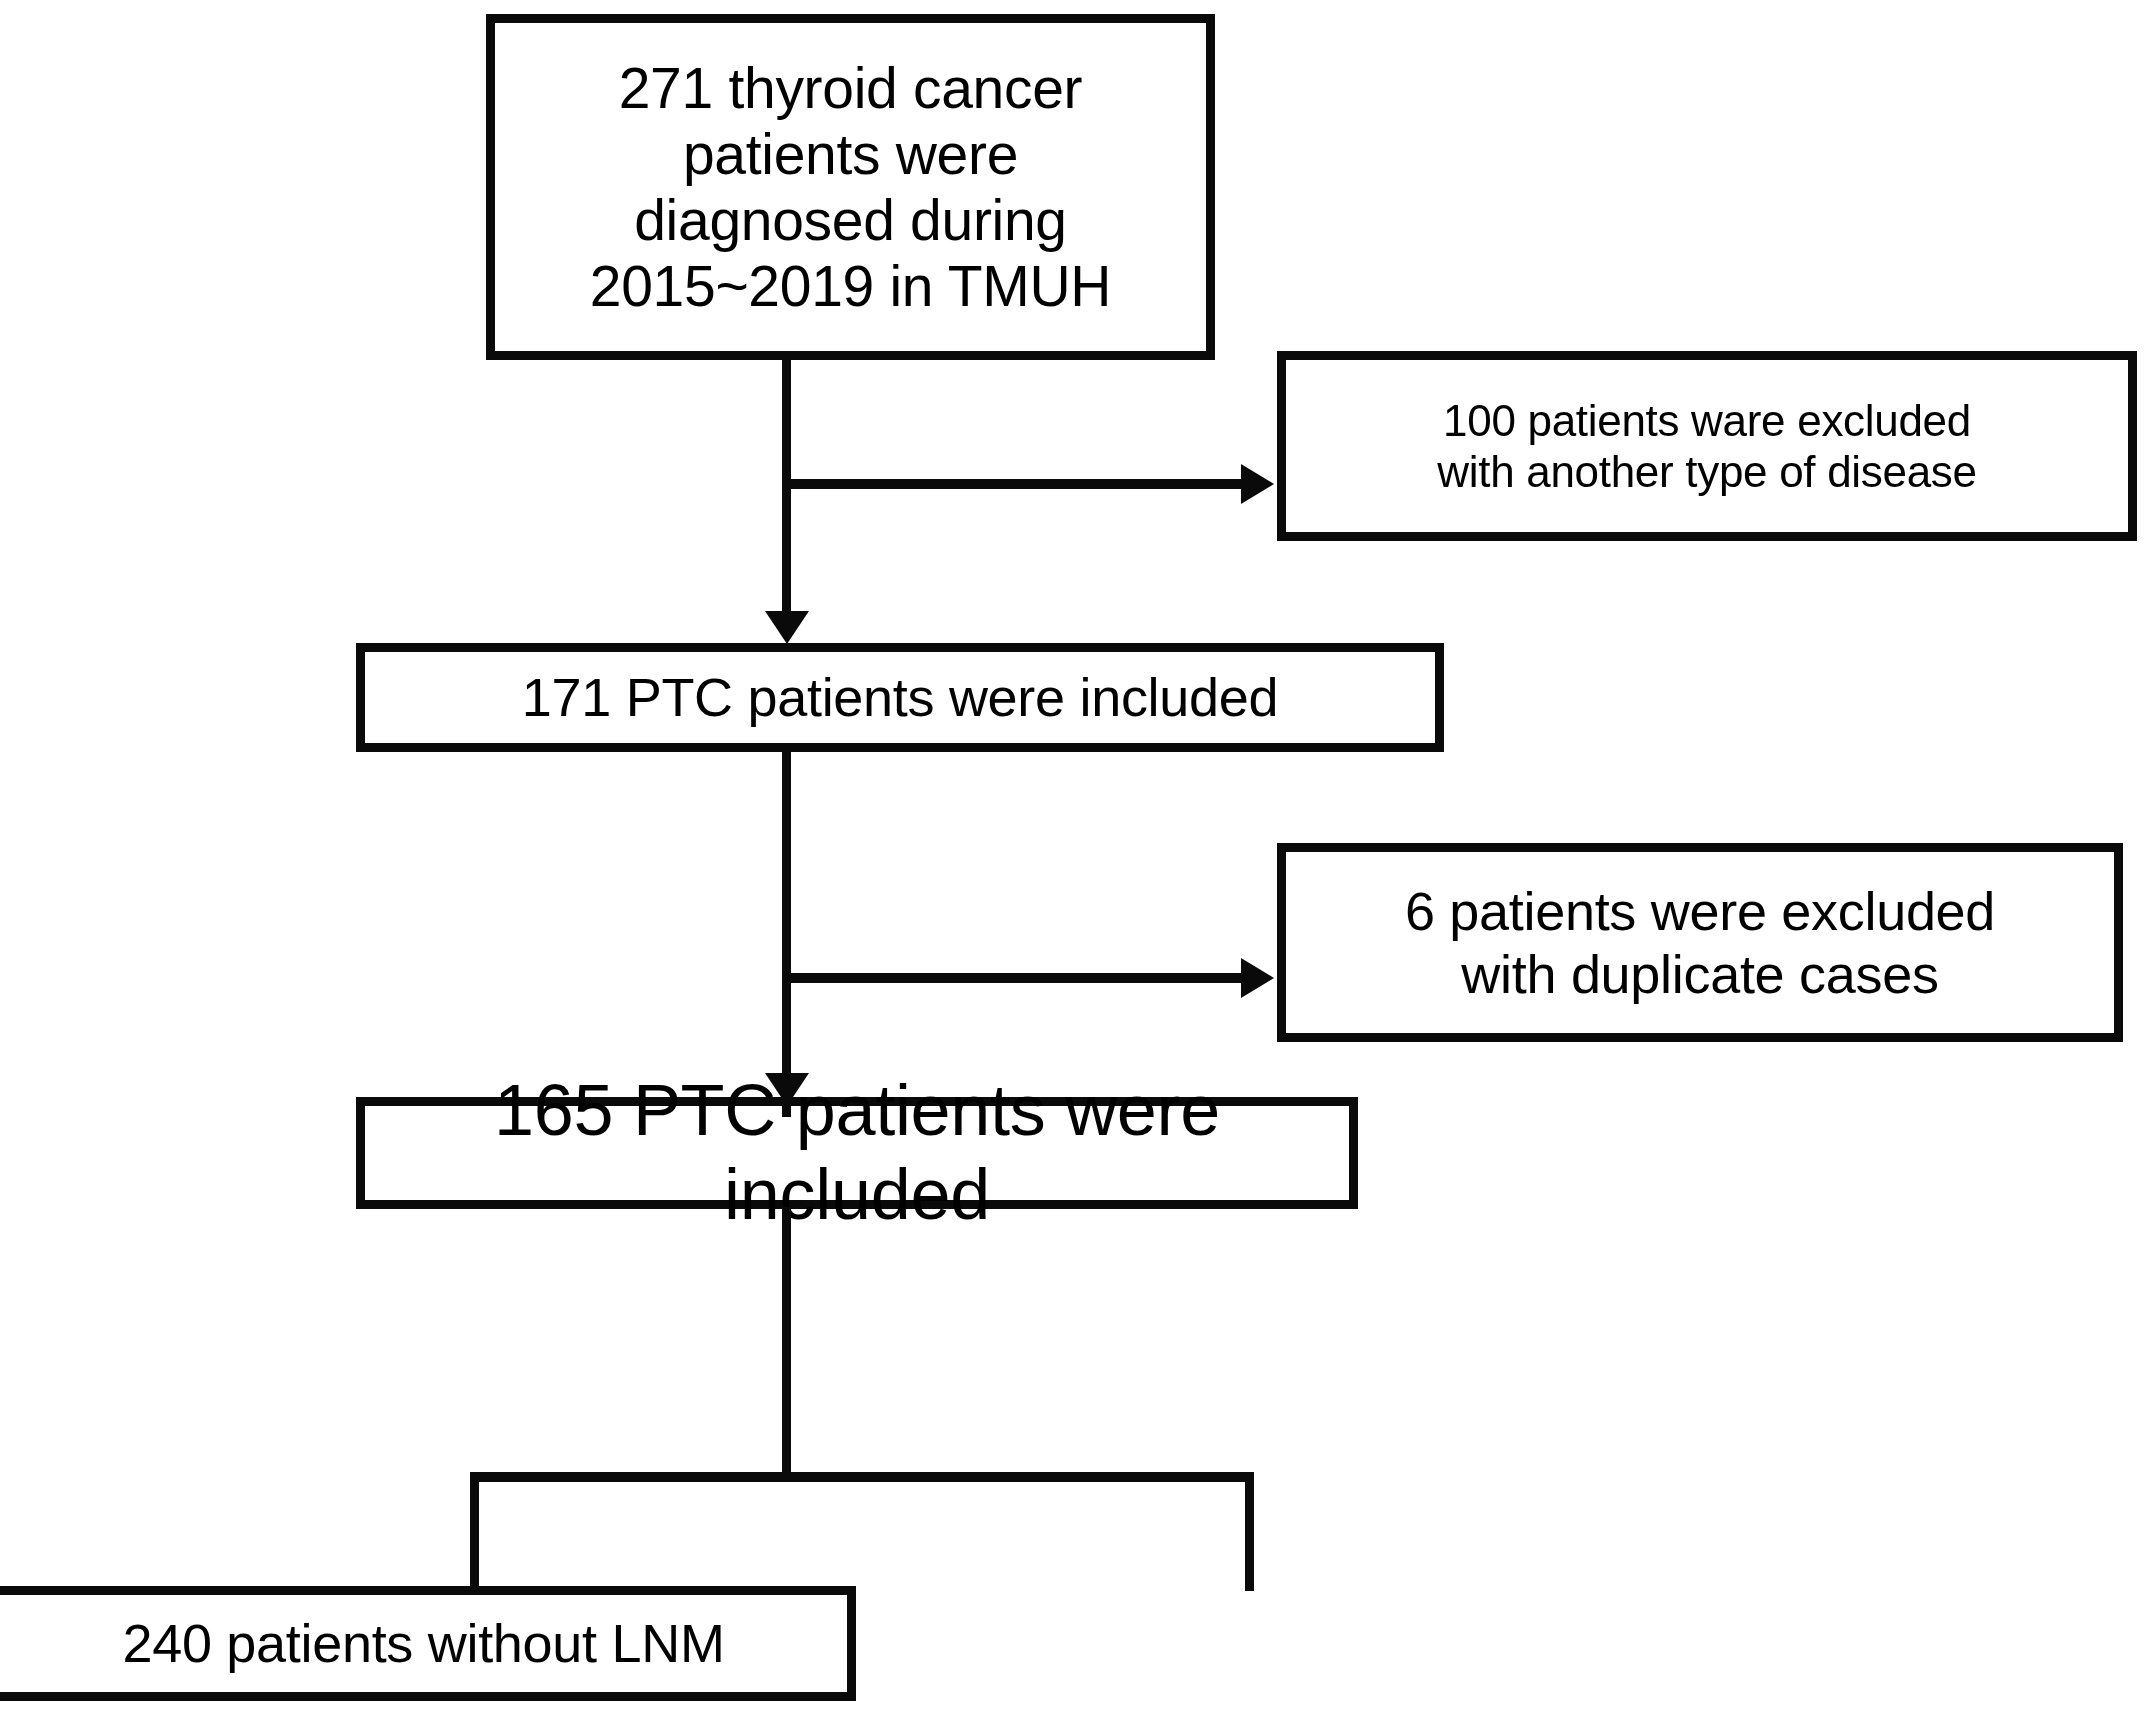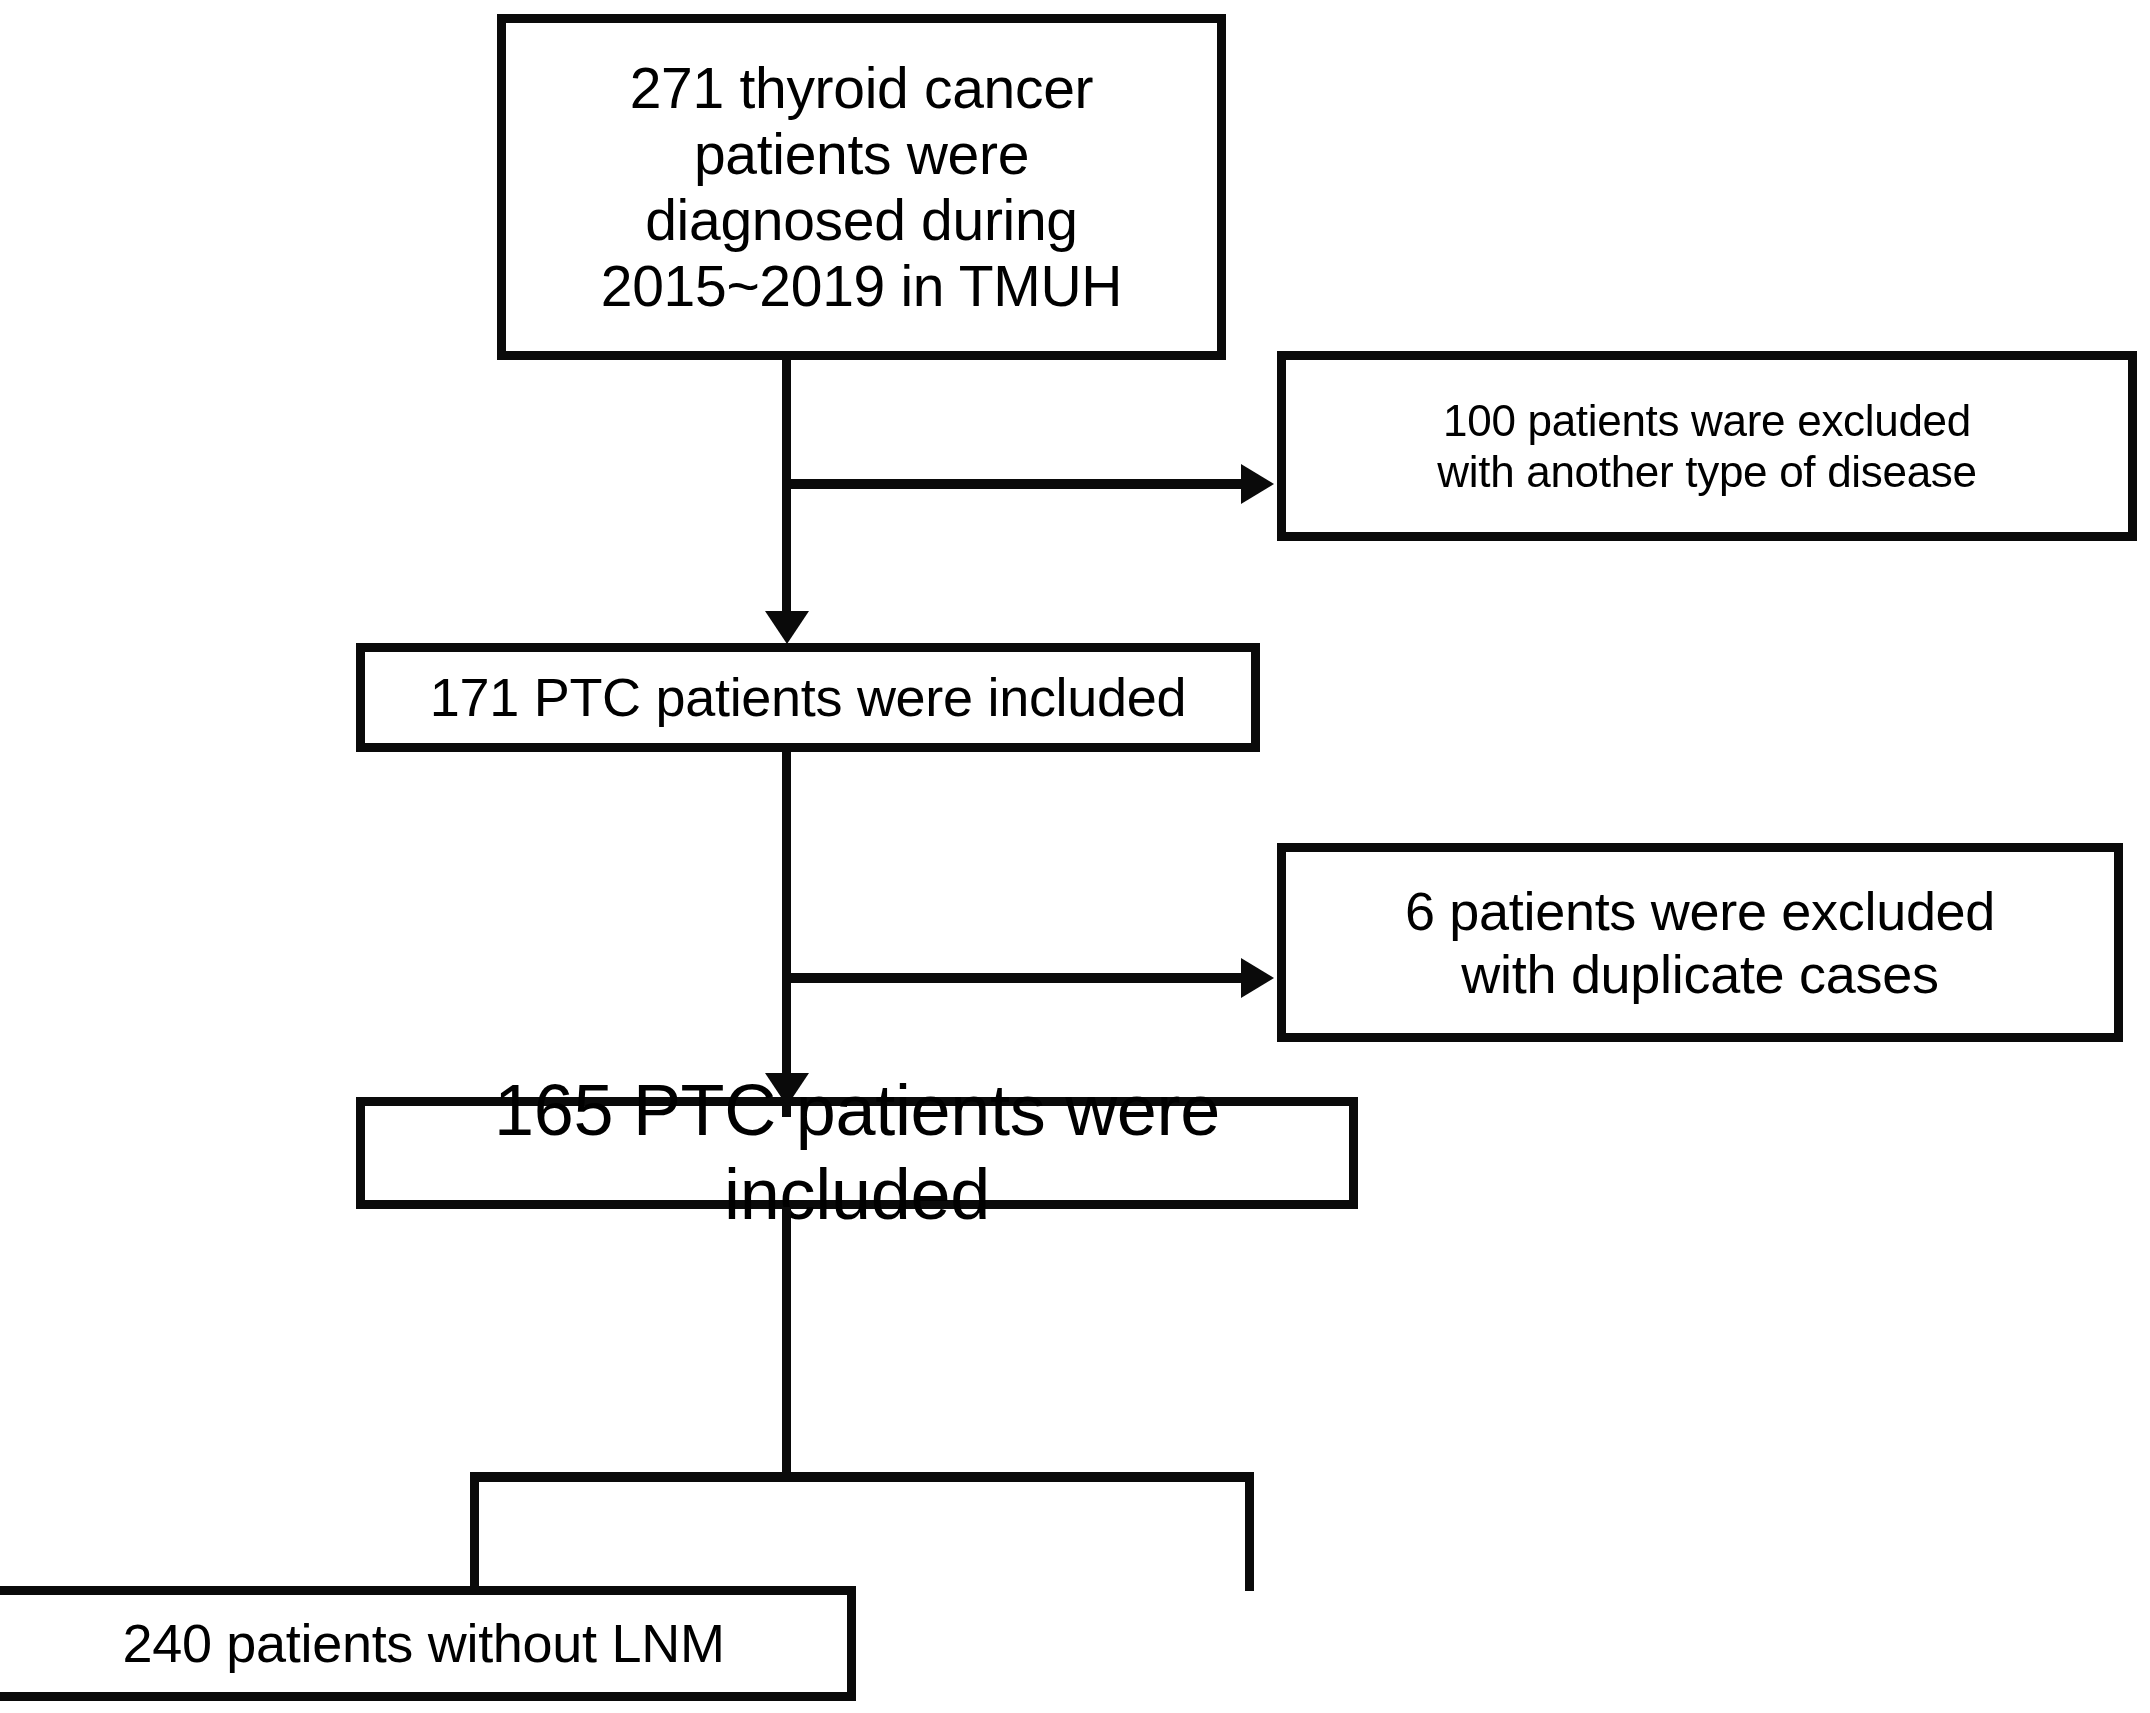--- a/index.html
+++ b/index.html
@@ -34,32 +34,32 @@
   }
   .node-text {
     display: block;
     width: 100%;
     padding: 0 6.4px;
     box-sizing: border-box;
   }
 
   
   #node-cohort {
-    left: 497px;  top: 14px;
+    left: 486px;  top: 14px;
     width: 729px; height: 346px;
     font-size: 57px;
   }
   #node-excl-disease {
     left: 1277px; top: 351px;
     width: 860px; height: 190px;
     font-size: 44px;
   }
   #node-ptc171 {
     left: 356px;  top: 643px;
-    width: 904px; height: 109px;
+    width: 1088px; height: 109px;
     font-size: 54px;
   }
   #node-excl-duplicate {
     left: 1277px; top: 843px;
     width: 846px; height: 199px;
     font-size: 54px;
     justify-content: flex-end;
   }
   #node-ptc165 {
     left: 356px;  top: 1097px;

